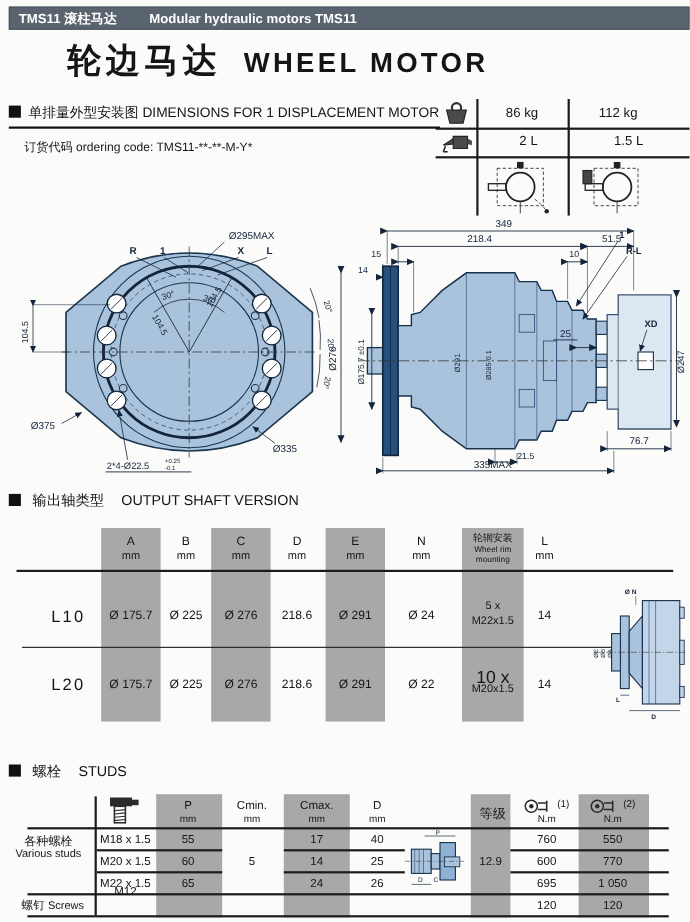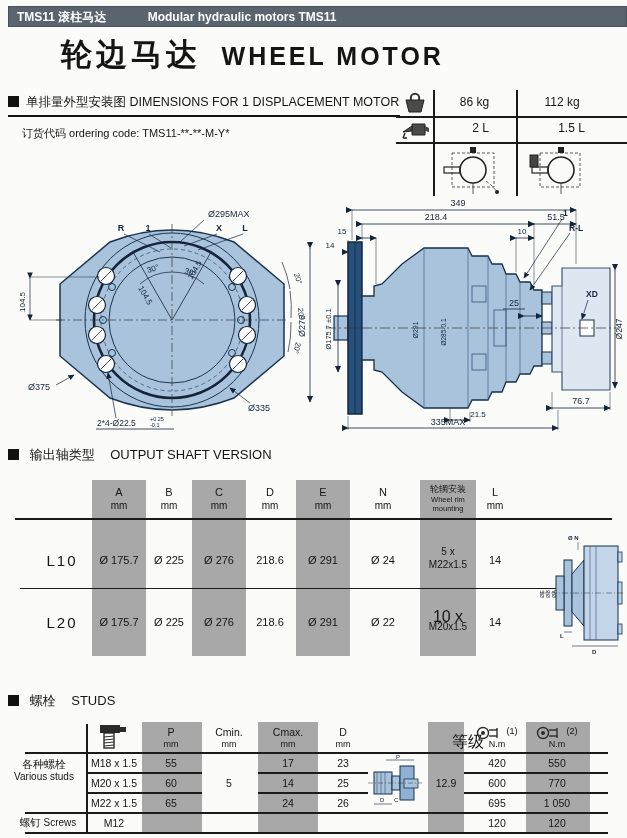--- a/index.html
+++ b/index.html
@@ -14,21 +14,21 @@
   .sq{display:inline-block;width:11px;height:11px;background:#111;margin-right:7px;vertical-align:-1px}
   .cell{position:absolute;text-align:center;transform:translateX(-50%)}
   svg text{font-family:"Liberation Sans","DejaVu Sans",sans-serif;fill:#14243a}
 </style>
 </head>
 <body>
 
 <div class="abs" style="left:8px;top:6px;width:619px;height:21px;background:#5a646e;color:#fff;
             font-weight:bold;font-size:12px;line-height:21px;white-space:nowrap;border:1px solid #47525c;box-sizing:border-box">
   <span style="margin-left:8px">TMS11 滚柱马达</span>
-  <span style="margin-left:38px">Modular hydraulic motors TMS11</span>
+  <span style="margin-left:26px">Modular hydraulic motors TMS11</span>
 </div>
 
 <div class="abs c" style="left:0;top:34px;width:505px">
   <span style="font-size:31px;font-weight:bold;letter-spacing:4px">轮边马达</span>
   <span style="font-size:25px;font-weight:bold;letter-spacing:3px;margin-left:16px">WHEEL MOTOR</span>
 </div>
 
 <div class="abs b" style="left:8px;top:94px;font-size:12.5px;border-bottom:2px solid #111;padding-bottom:4px;width:392px">
   <span class="sq"></span><span>单排量外型安装图 DIMENSIONS FOR 1 DISPLACEMENT MOTOR</span>
 </div>
@@ -387,21 +387,21 @@
       <line x1="12" y1="22" x2="22" y2="21" stroke="#2b2b2b"></line>
   </svg>
   <div class="cell b" style="left:171px;top:6px">P</div>
   <div class="cell" style="left:171px;top:19px;font-size:9px">mm</div>
   <div class="cell b" style="left:229px;top:6px">Cmin.</div>
   <div class="cell" style="left:229px;top:19px;font-size:9px">mm</div>
   <div class="cell b" style="left:288px;top:6px">Cmax.</div>
   <div class="cell" style="left:288px;top:19px;font-size:9px">mm</div>
   <div class="cell b" style="left:343px;top:6px">D</div>
   <div class="cell" style="left:343px;top:19px;font-size:9px">mm</div>
-  <div class="cell b" style="left:468px;top:12px;font-size:16px">等级</div>
+  <div class="cell b" style="left:448px;top:12px;font-size:12px">等级</div>
   <svg class="abs" style="left:476px;top:5px" width="24" height="16" viewBox="0 0 24 16">
     <circle cx="7" cy="8" r="5.5" fill="none" stroke="#2b2b2b" stroke-width="1.4"></circle>
     <circle cx="7" cy="8" r="2" fill="#2b2b2b"></circle>
     <line x1="13" y1="5" x2="21" y2="5" stroke="#2b2b2b" stroke-width="1.4"></line>
     <line x1="13" y1="11" x2="21" y2="11" stroke="#2b2b2b" stroke-width="1.4"></line>
     <line x1="21" y1="3" x2="21" y2="13" stroke="#2b2b2b" stroke-width="1.4"></line>
   </svg>
   <div class="cell b" style="left:512px;top:6px;font-size:9px">(1)</div>
   <div class="cell" style="left:497px;top:19px;font-size:9px">N.m</div>
   <svg class="abs" style="left:536px;top:5px" width="24" height="16" viewBox="0 0 24 16">
@@ -417,33 +417,33 @@
   <div class="cell b" style="left:44px;top:37px;font-size:11px">各种螺栓</div>
   <div class="cell b" style="left:44px;top:51px;font-size:10px">Various studs</div>
   <div class="abs b" style="left:10px;top:96px;width:76px;text-align:center;white-space:nowrap">
     <span>螺钉</span>
     <span style="font-size:10px">Screws</span>
   </div>
 
   <div class="cell b" style="left:114px;top:37px">M18 x 1.5</div>
   <div class="cell b" style="left:114px;top:57px">M20 x 1.5</div>
   <div class="cell b" style="left:114px;top:77px">M22 x 1.5</div>
-  <div class="cell b" style="left:114px;top:97px">M12</div>
+  <div class="cell b" style="left:114px;top:85px">M12</div>
 
   <div class="cell" style="left:171px;top:37px">55</div>
   <div class="cell" style="left:171px;top:57px">60</div>
   <div class="cell" style="left:171px;top:77px">65</div>
 
   <div class="cell" style="left:229px;top:57px">5</div>
 
   <div class="cell" style="left:288px;top:37px">17</div>
   <div class="cell" style="left:288px;top:57px">14</div>
   <div class="cell" style="left:288px;top:77px">24</div>
 
-  <div class="cell" style="left:343px;top:37px">23</div>
+  <div class="cell" style="left:343px;top:37px">40</div>
   <div class="cell" style="left:343px;top:57px">25</div>
   <div class="cell" style="left:343px;top:77px">26</div>
 
   <svg class="abs" style="left:366px;top:34px" width="60" height="56" viewBox="0 0 60 56">
     <rect x="8" y="18" width="18" height="22" fill="#a9c3dc" stroke="#16304d" stroke-width="1"></rect>
     <line x1="11" y1="18" x2="11" y2="40" stroke="#33507a" stroke-width="0.6"></line>
     <line x1="15" y1="18" x2="15" y2="40" stroke="#33507a" stroke-width="0.6"></line>
     <line x1="19" y1="18" x2="19" y2="40" stroke="#33507a" stroke-width="0.6"></line>
     <rect x="26" y="22" width="8" height="14" fill="#a9c3dc" stroke="#16304d" stroke-width="1"></rect>
     <rect x="34" y="12" width="14" height="34" fill="#8fb2d4" stroke="#16304d" stroke-width="1"></rect>
@@ -451,21 +451,21 @@
     <line x1="2" y1="29" x2="56" y2="29" stroke="#333" stroke-width="0.5" stroke-dasharray="5,2,1,2"></line>
     <line x1="20" y1="6" x2="48" y2="6" stroke="#14243a" stroke-width="0.6"></line>
     <text x="32" y="5" font-size="6" text-anchor="middle">P</text>
     <line x1="8" y1="50" x2="26" y2="50" stroke="#14243a" stroke-width="0.6"></line>
     <text x="14" y="48" font-size="6">D</text>
     <text x="28" y="48" font-size="6">C</text>
   </svg>
 
   <div class="cell b" style="left:446px;top:57px">12.9</div>
 
-  <div class="cell" style="left:497px;top:37px">420</div>
+  <div class="cell" style="left:497px;top:37px">760</div>
   <div class="cell" style="left:497px;top:57px">600</div>
   <div class="cell" style="left:497px;top:77px">695</div>
   <div class="cell" style="left:497px;top:97px">120</div>
 
   <div class="cell" style="left:557px;top:37px">550</div>
   <div class="cell" style="left:557px;top:57px">770</div>
   <div class="cell" style="left:557px;top:77px">1 050</div>
   <div class="cell" style="left:557px;top:97px">120</div>
 </div>
 

